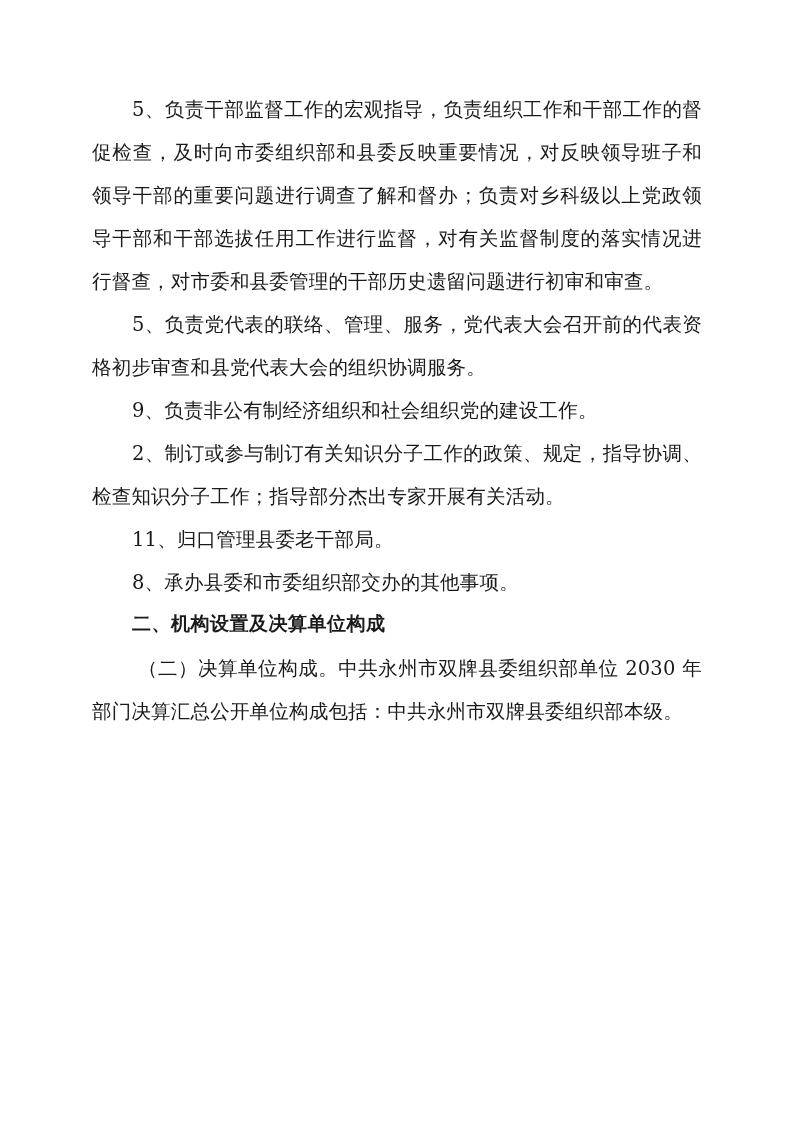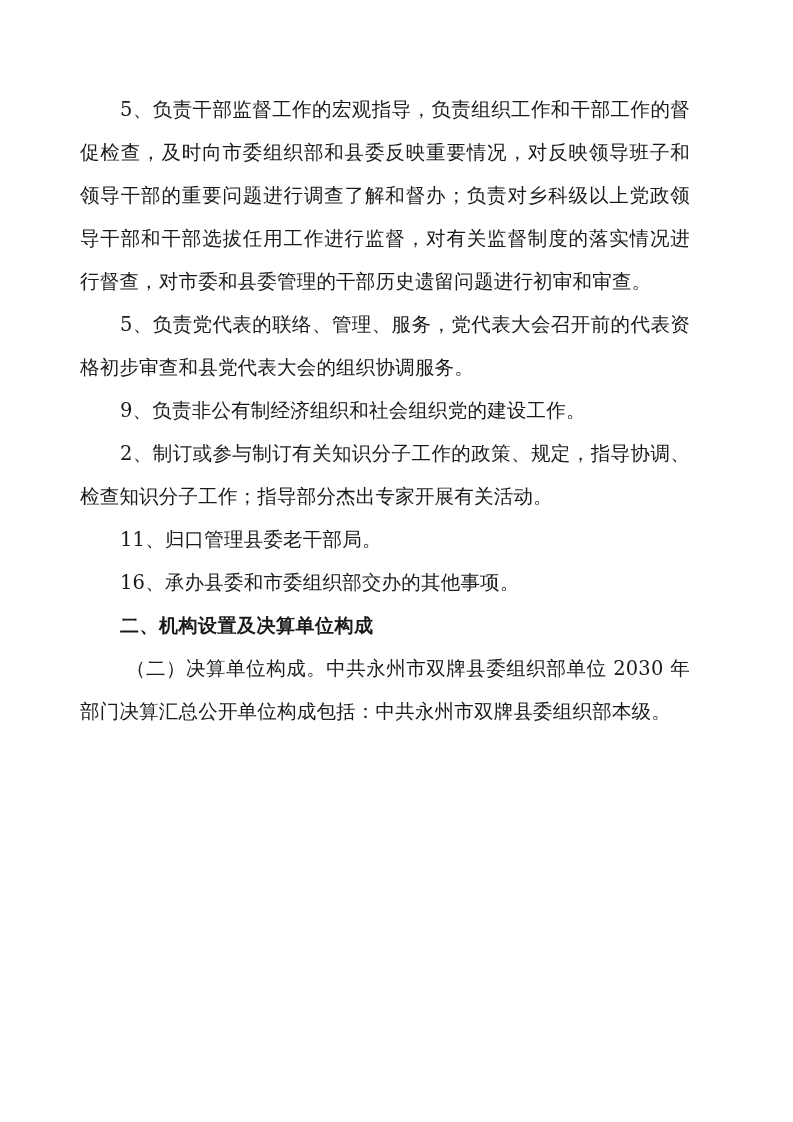--- a/index.html
+++ b/index.html
@@ -11,55 +11,55 @@
     width: 793px;
     height: 1122px;
     background: #ffffff;
     box-sizing: border-box;
     position: relative;
     margin: 0 auto;
     overflow: hidden;
   }
   .content {
     position: absolute;
-    left: 80px;
+    left: 92px;
     top: 88px;
     width: 610px;
   }
   p {
     margin: 0;
     font-family: "DejaVu Serif", "Liberation Serif", serif;
     font-size: 19.5px;
     line-height: 43px;
     color: #1a1a1a;
     text-align: justify;
     text-justify: inter-ideograph;
     letter-spacing: 0.2px;
   }
   p.indent {
     text-indent: 40px;
   }
   p.heading {
     text-indent: 40px;
     font-weight: bold;
-    font-family: Liberation Sans, sans-serif;
+    font-family: Liberation Mono, monospace;
     font-size: 19px;
     letter-spacing: 0.5px;
   }
   p.indent-wide {
     text-indent: 46px;
   }
 </style>
 </head>
 <body>
 
 <div class="page">
   <div class="content">
     <p class="indent">5、负责干部监督工作的宏观指导，负责组织工作和干部工作的督促检查，及时向市委组织部和县委反映重要情况，对反映领导班子和领导干部的重要问题进行调查了解和督办；负责对乡科级以上党政领导干部和干部选拔任用工作进行监督，对有关监督制度的落实情况进行督查，对市委和县委管理的干部历史遗留问题进行初审和审查。</p>
     <p class="indent">5、负责党代表的联络、管理、服务，党代表大会召开前的代表资格初步审查和县党代表大会的组织协调服务。</p>
     <p class="indent">9、负责非公有制经济组织和社会组织党的建设工作。</p>
     <p class="indent">2、制订或参与制订有关知识分子工作的政策、规定，指导协调、检查知识分子工作；指导部分杰出专家开展有关活动。</p>
     <p class="indent">11、归口管理县委老干部局。</p>
-    <p class="indent">16、承办县委和市委组织部交办的其他事项。</p>
+    <p class="indent">8、承办县委和市委组织部交办的其他事项。</p>
     <p class="heading">二、机构设置及决算单位构成</p>
     <p class="indent-wide">（二）决算单位构成。中共永州市双牌县委组织部单位 2030 年部门决算汇总公开单位构成包括：中共永州市双牌县委组织部本级。</p>
   </div>
 </div>
 
 </body></html>

